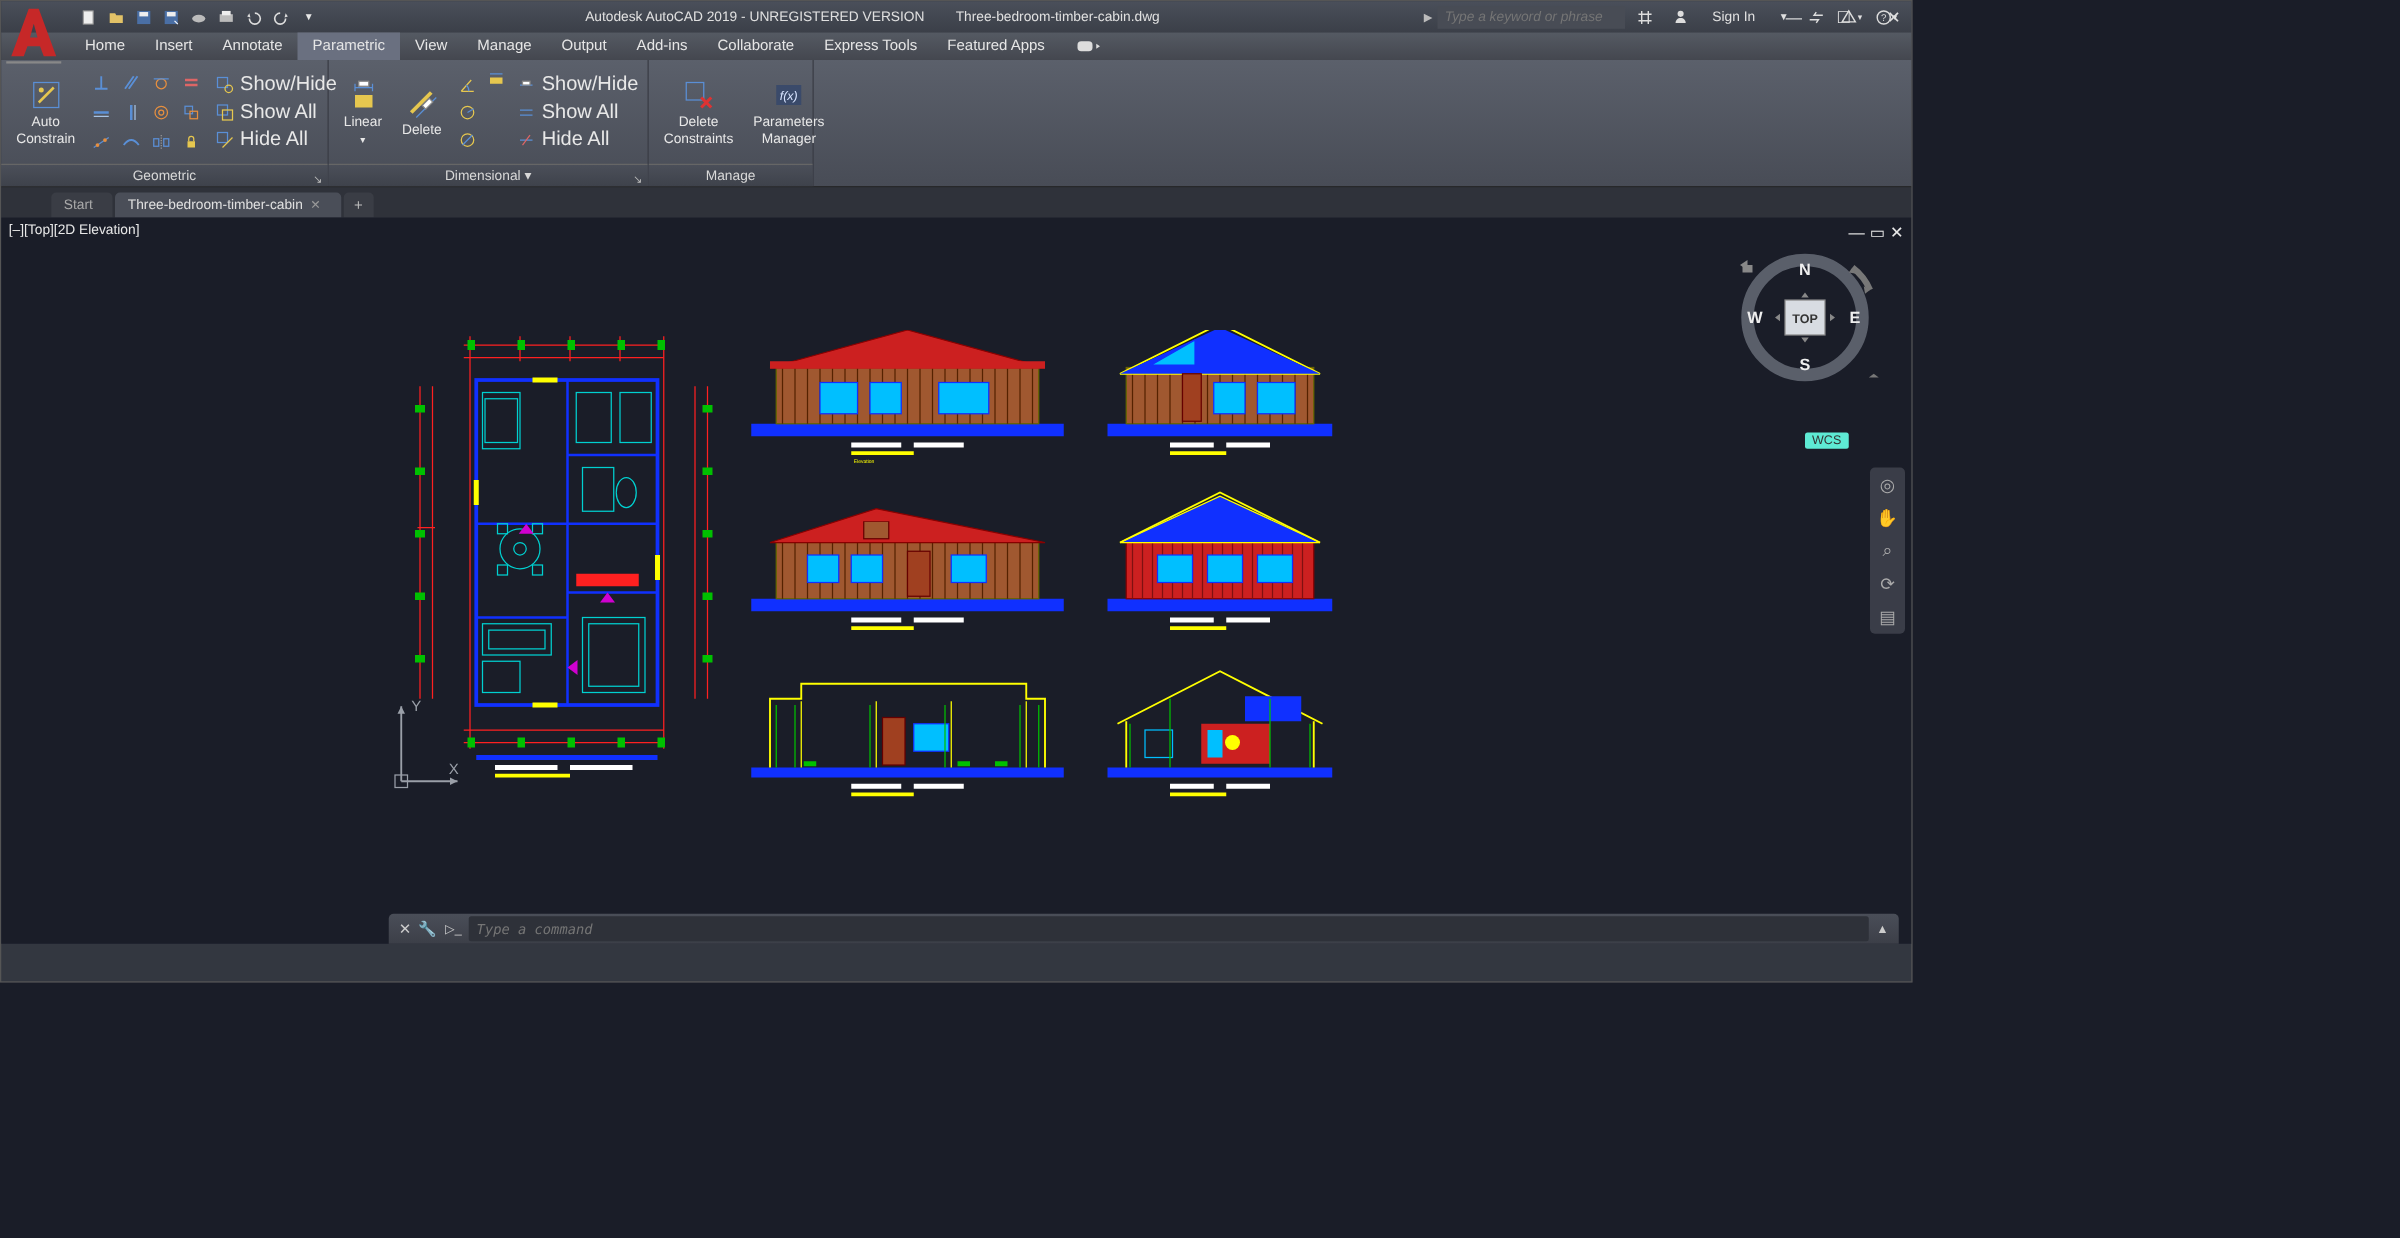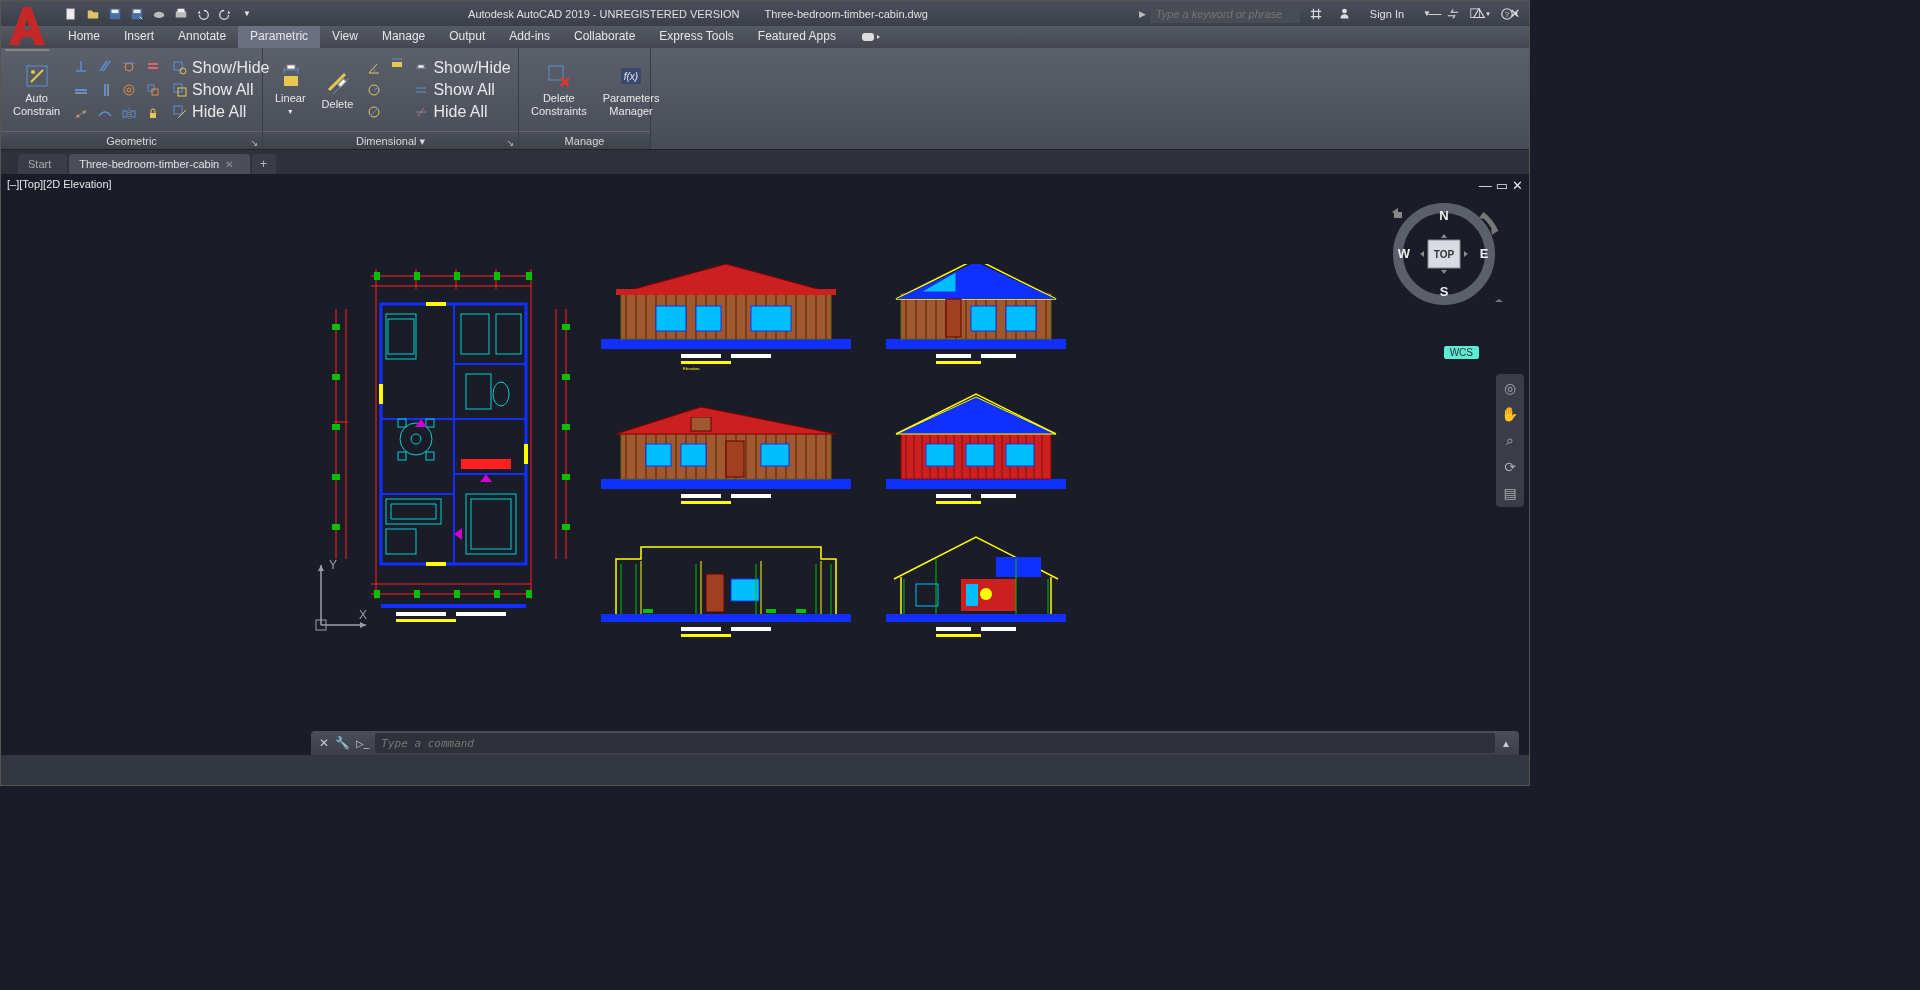--- a/index.html
+++ b/index.html
@@ -34,21 +34,21 @@
 .panel-arrow { position:absolute; right:4px; top:2px; font-size:9px; color:#bbb; }
 .bigbtn { display:flex; flex-direction:column; align-items:center; justify-content:center; text-align:center; color:#e8e8e8; font-size:11px; padding:2px 6px; cursor:pointer; line-height:13px; }
 .bigbtn svg { width:28px; height:28px; margin-bottom:2px; }
 .smallgrid { display:grid; grid-template-rows:repeat(3,22px); grid-auto-flow:column; gap:2px; }
 .sbtn { width:22px; height:22px; display:flex; align-items:center; justify-content:center; cursor:pointer; }
 .sbtn svg { width:16px; height:16px; }
 .txtbtn { display:flex; align-items:center; gap:4px; color:#e8e8e8; font-size:16px; height:22px; padding:0 4px; cursor:pointer; }
 .txtbtn svg { width:16px; height:16px; flex-shrink:0; }
 
 
-.filetabs { height:24px; background:#2f323a; display:flex; align-items:end; padding-left:17px; gap:2px; }
+.filetabs { height:24px; background:#2f323a; display:flex; align-items:end; padding-left:40px; gap:2px; }
 .ftab { background:#4a4e58; color:#e0e0e0; font-size:11px; padding:4px 16px 4px 10px; border-radius:4px 4px 0 0; cursor:pointer; display:flex; align-items:center; gap:6px; position:relative; }
 .ftab.inactive { background:#3a3d45; color:#aaa; }
 .ftab .close { font-size:10px; color:#999; }
 .addtab { width:24px; height:20px; background:#3a3d45; border-radius:4px 4px 0 0; display:flex; align-items:center; justify-content:center; color:#bbb; font-size:12px; cursor:pointer; }
 
 
 .viewport { position:absolute; top:173px; left:0; right:0; bottom:30px; background:#1a1d28; }
 .vp-label { position:absolute; top:4px; left:6px; color:#e8e8e8; font-size:11px; }
 .vp-ctl { position:absolute; top:4px; right:6px; display:flex; gap:4px; color:#e8e8e8; font-size:13px; }
 .vp-ctl span { cursor:pointer; }

